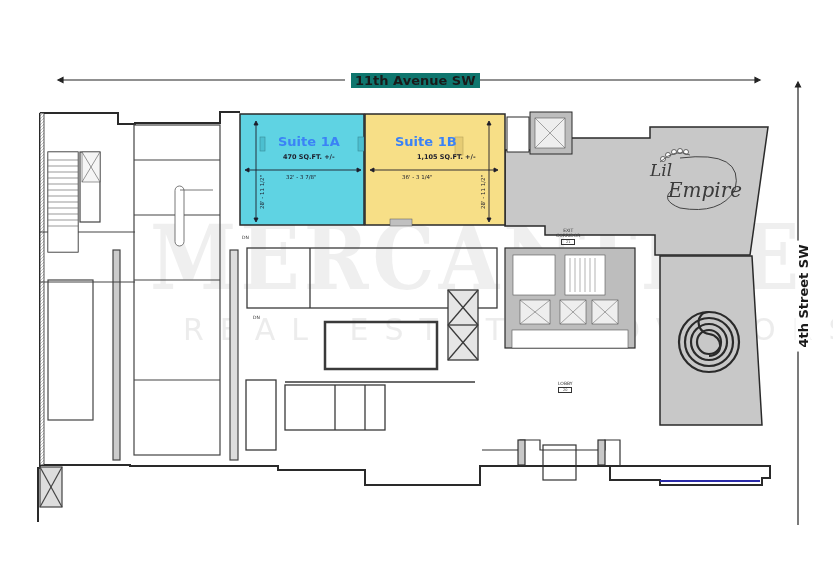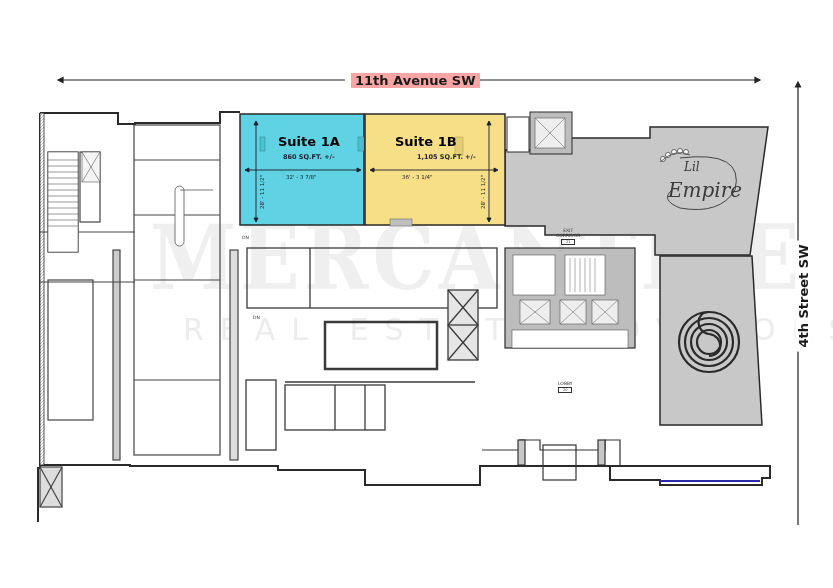--- a/index.html
+++ b/index.html
@@ -1,21 +1,21 @@
 <!DOCTYPE html>
 <html><head>
 <meta charset="utf-8">
 <style>
   html, body { margin: 0; padding: 0; background: #ffffff; }
   body { width: 833px; height: 588px; position: relative; overflow: hidden; font-family: "Liberation Sans", sans-serif; }
   #plan { position: absolute; left: 0; top: 0; }
   .street-label { position: absolute; font-family: "DejaVu Sans", sans-serif; font-weight: bold; color: #1a1a1a; font-size: 13px; white-space: nowrap; }
-  #street-top { left: 351px; top: 73px; background: #fca5a5; padding: 0 4px; }
+  #street-top { left: 351px; top: 73px; background: #0f766e; padding: 0 4px; }
   #street-right { left: 803px; top: 296px; transform: translate(-50%, -50%) rotate(-90deg); background: #fff; padding: 0 4px; }
-  .suite-title { position: absolute; font-family: "DejaVu Sans", sans-serif; font-weight: bold; color: #000000; font-size: 13px; white-space: nowrap; }
+  .suite-title { position: absolute; font-family: "DejaVu Sans", sans-serif; font-weight: bold; color: #3b82f6; font-size: 13px; white-space: nowrap; }
   .suite-area { position: absolute; font-family: "DejaVu Sans", sans-serif; font-weight: bold; color: #1d1d2b; font-size: 6.5px; white-space: nowrap; }
   .dim { position: absolute; font-family: "DejaVu Sans", sans-serif; color: #1d1d2b; font-size: 5.5px; white-space: nowrap; }
   .dim-v { transform: translate(-50%, -50%) rotate(-90deg); }
   .tiny { position: absolute; font-family: "DejaVu Sans", sans-serif; color: #333; font-size: 4.5px; white-space: nowrap; text-align: center; }
   .tiny .box { display: block; margin: 1px auto 0; width: 12px; height: 4px; border: 0.6px solid #333; font-size: 3.5px; line-height: 4px; }
   .watermark { position: absolute; font-family: "DejaVu Serif", serif; font-weight: bold; color: rgba(180,180,180,0.22); white-space: nowrap; pointer-events: none; }
   #wm-main { left: 150px; top: 212px; font-size: 78px; letter-spacing: 4px; transform: scaleY(1.15); }
   #wm-sub { left: 183px; top: 312px; font-size: 30px; letter-spacing: 16px; font-family: "DejaVu Sans", sans-serif; font-weight: normal; color: rgba(180,180,180,0.25); }
   .logo-text { position: absolute; font-family: "DejaVu Serif", serif; font-style: italic; color: #3a3a3a; white-space: nowrap; }
 </style>
@@ -210,30 +210,30 @@
   </g>
   <g fill="none" stroke="#444" stroke-width="1">
     <path d="M680 158 Q745 150 735 190 Q720 215 680 208 Q660 200 672 190"></path>
   </g>
 </svg>
 
 <div class="street-label" id="street-top">11th Avenue SW</div>
 <div class="street-label" id="street-right">4th Street SW</div>
 
 <div class="suite-title" style="left:278px; top:134px;">Suite 1A</div>
-<div class="suite-area" style="left:283px; top:153px;">860 SQ.FT. +/-</div>
+<div class="suite-area" style="left:283px; top:153px;">470 SQ.FT. +/-</div>
 <div class="dim" style="left:286px; top:174px;">32' - 3 7/8"</div>
 <div class="dim dim-v" style="left:262px; top:192px;">28' - 11 1/2"</div>
 
 <div class="suite-title" style="left:395px; top:134px;">Suite 1B</div>
 <div class="suite-area" style="left:390px; top:153px;margin-left:27px;">1,105 SQ.FT. +/-</div>
 <div class="dim" style="left:402px; top:174px;">36' - 3 1/4"</div>
 <div class="dim dim-v" style="left:483px; top:192px;">28' - 11 1/2"</div>
 
-<div class="logo-text" style="left:684px; top:160px; font-size:12px;">Lil</div>
+<div class="logo-text" style="left:650px; top:160px; font-size:17px;">Lil</div>
 <div class="logo-text" style="left:668px; top:178px; font-size:20px;">Empire</div>
 
 <div class="tiny" style="left:556px; top:228px;">
   <span>EXIT</span><br>
   <span>CORRIDOR</span>
   <span class="box">21</span>
 </div>
 <div class="tiny" style="left:558px; top:381px;">
   <span>LOBBY</span>
   <span class="box">20</span>

